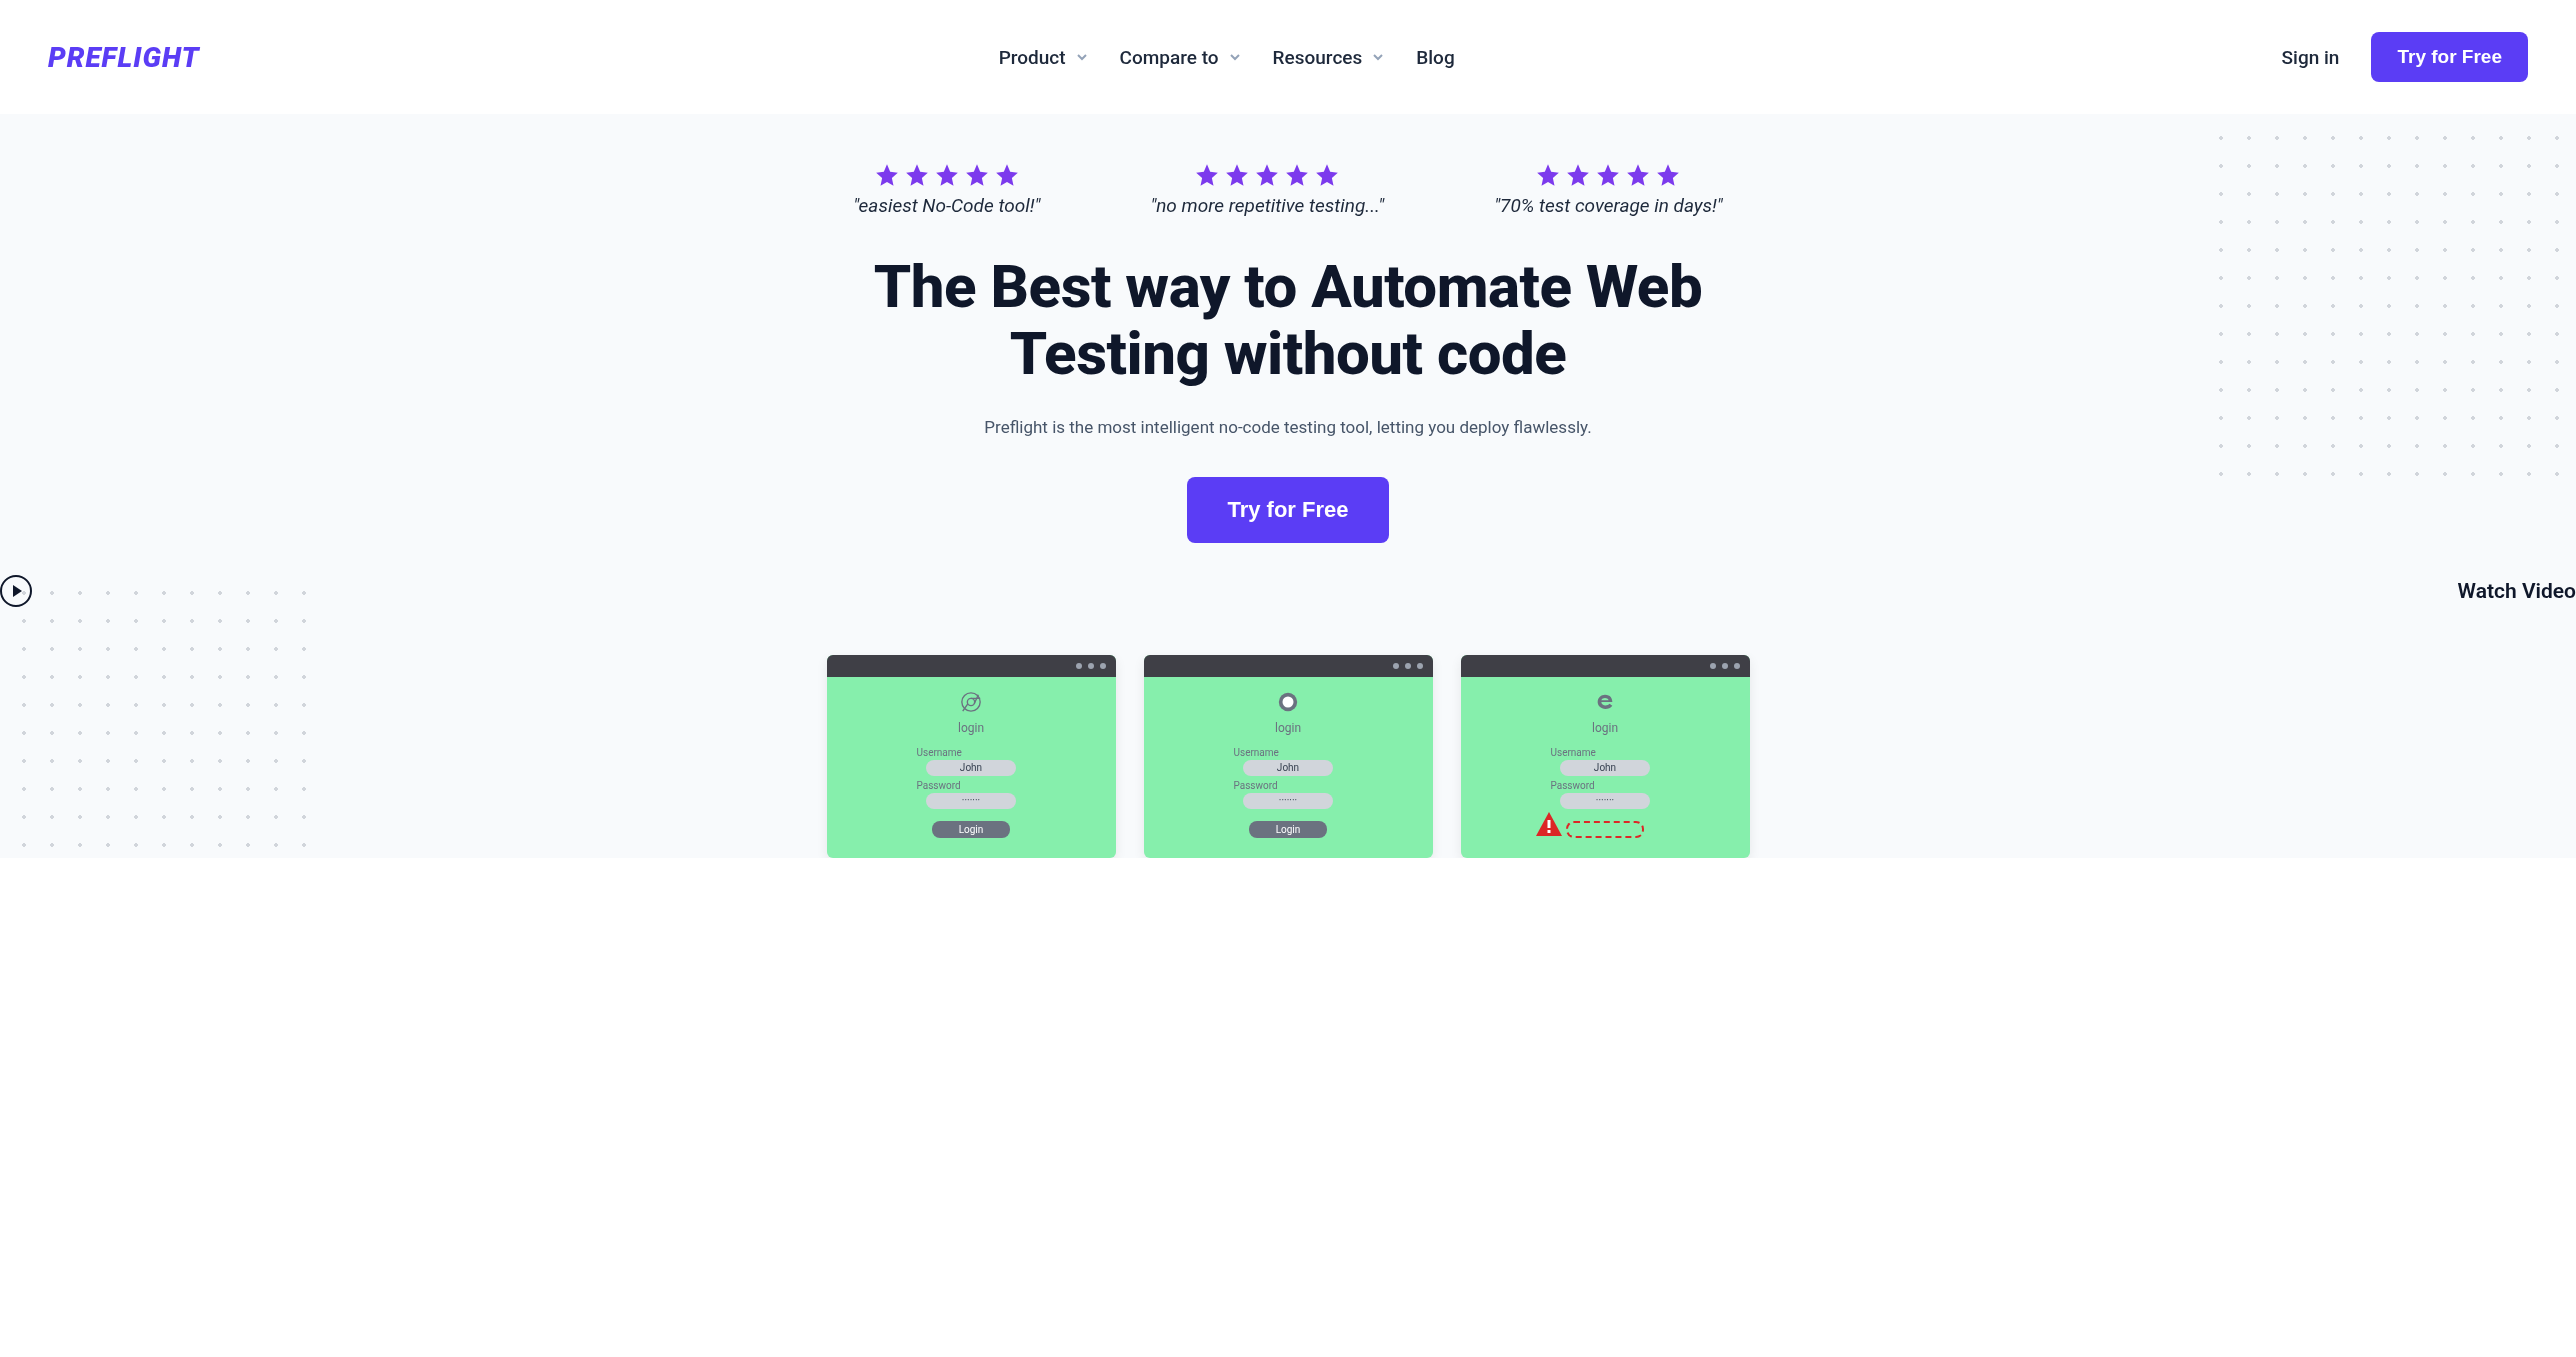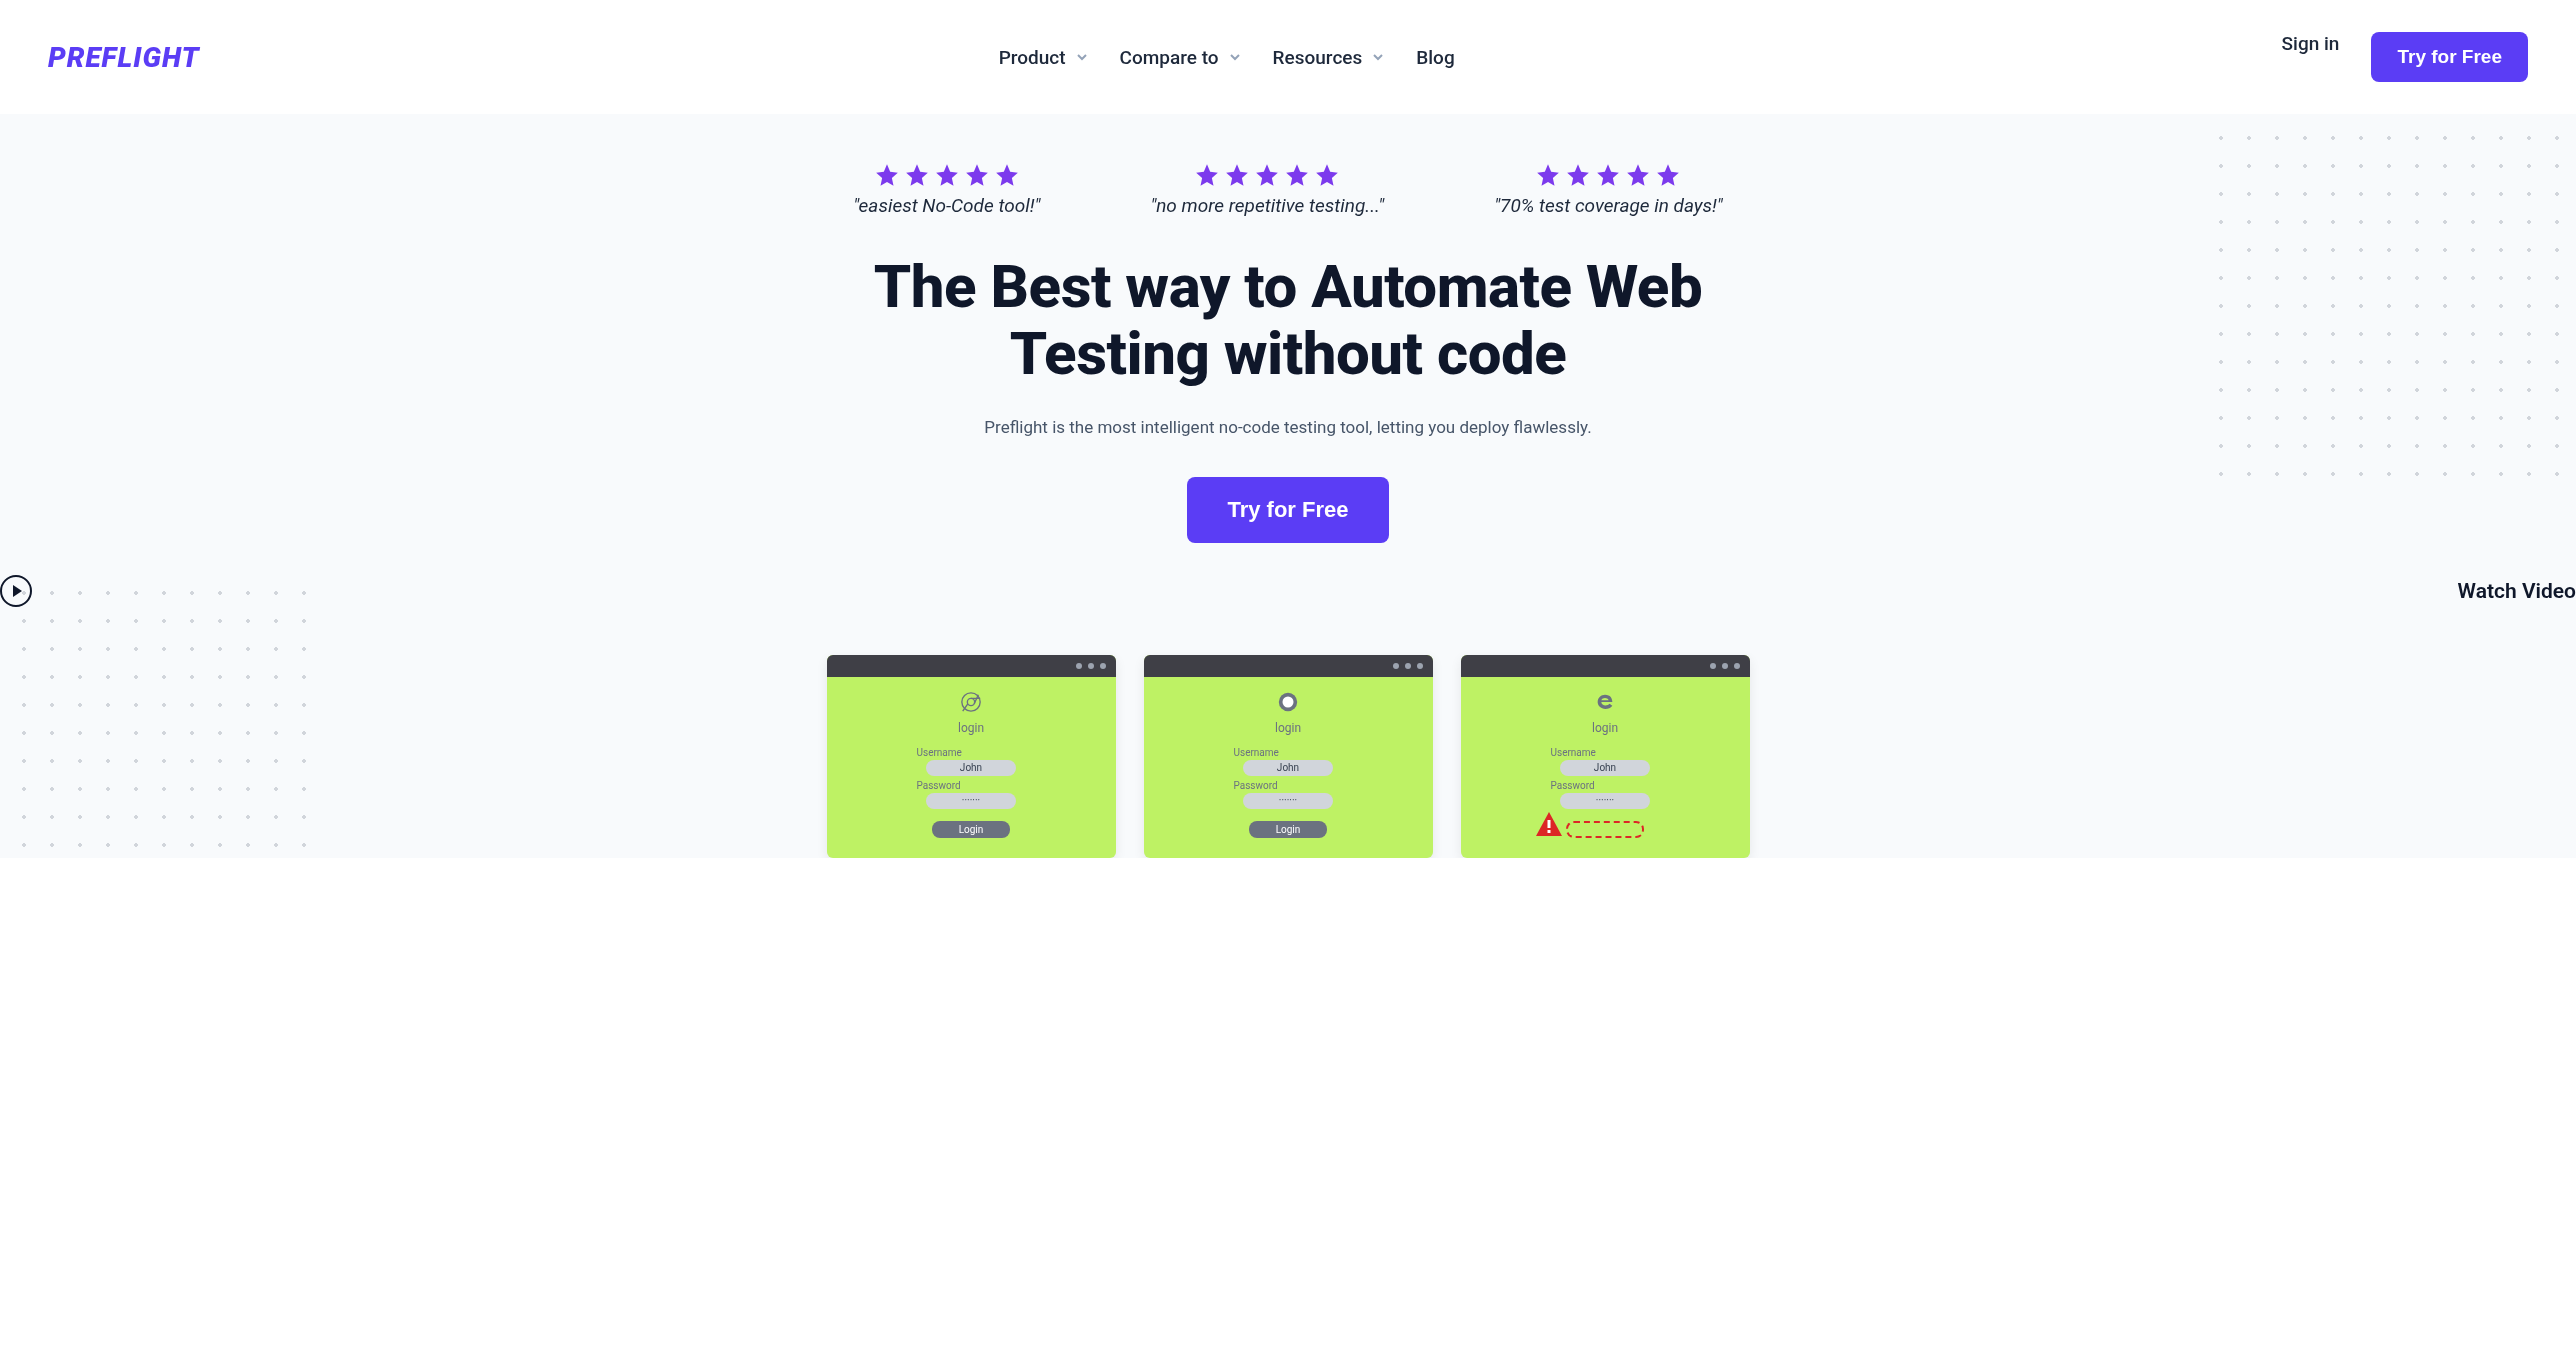--- a/index.html
+++ b/index.html
@@ -44,20 +44,21 @@
       cursor: pointer;
     }
     
     .chevron-down {
       width: 12px;
       height: 12px;
     }
     
     .header-right {
       display: flex;
+      align-items: center;
       gap: 32px;
       margin-left: 28px;
     }
     
     .sign-in {
       color: #1e293b;
       font-size: 19px;
       font-weight: 500;
       cursor: pointer;
     }
@@ -200,21 +201,21 @@
       display: flex;
       justify-content: center;
       gap: 28px;
       margin-top: 48px;
       position: relative;
       z-index: 1;
     }
     
     .browser-card {
       width: 289px;
-      background: #bef264;
+      background: #86efac;
       border-radius: 6px;
       overflow: hidden;
       box-shadow: 0 4px 12px rgba(0,0,0,0.08);
     }
     
     .browser-bar {
       background: #3f3f46;
       height: 22px;
       display: flex;
       align-items: center;

